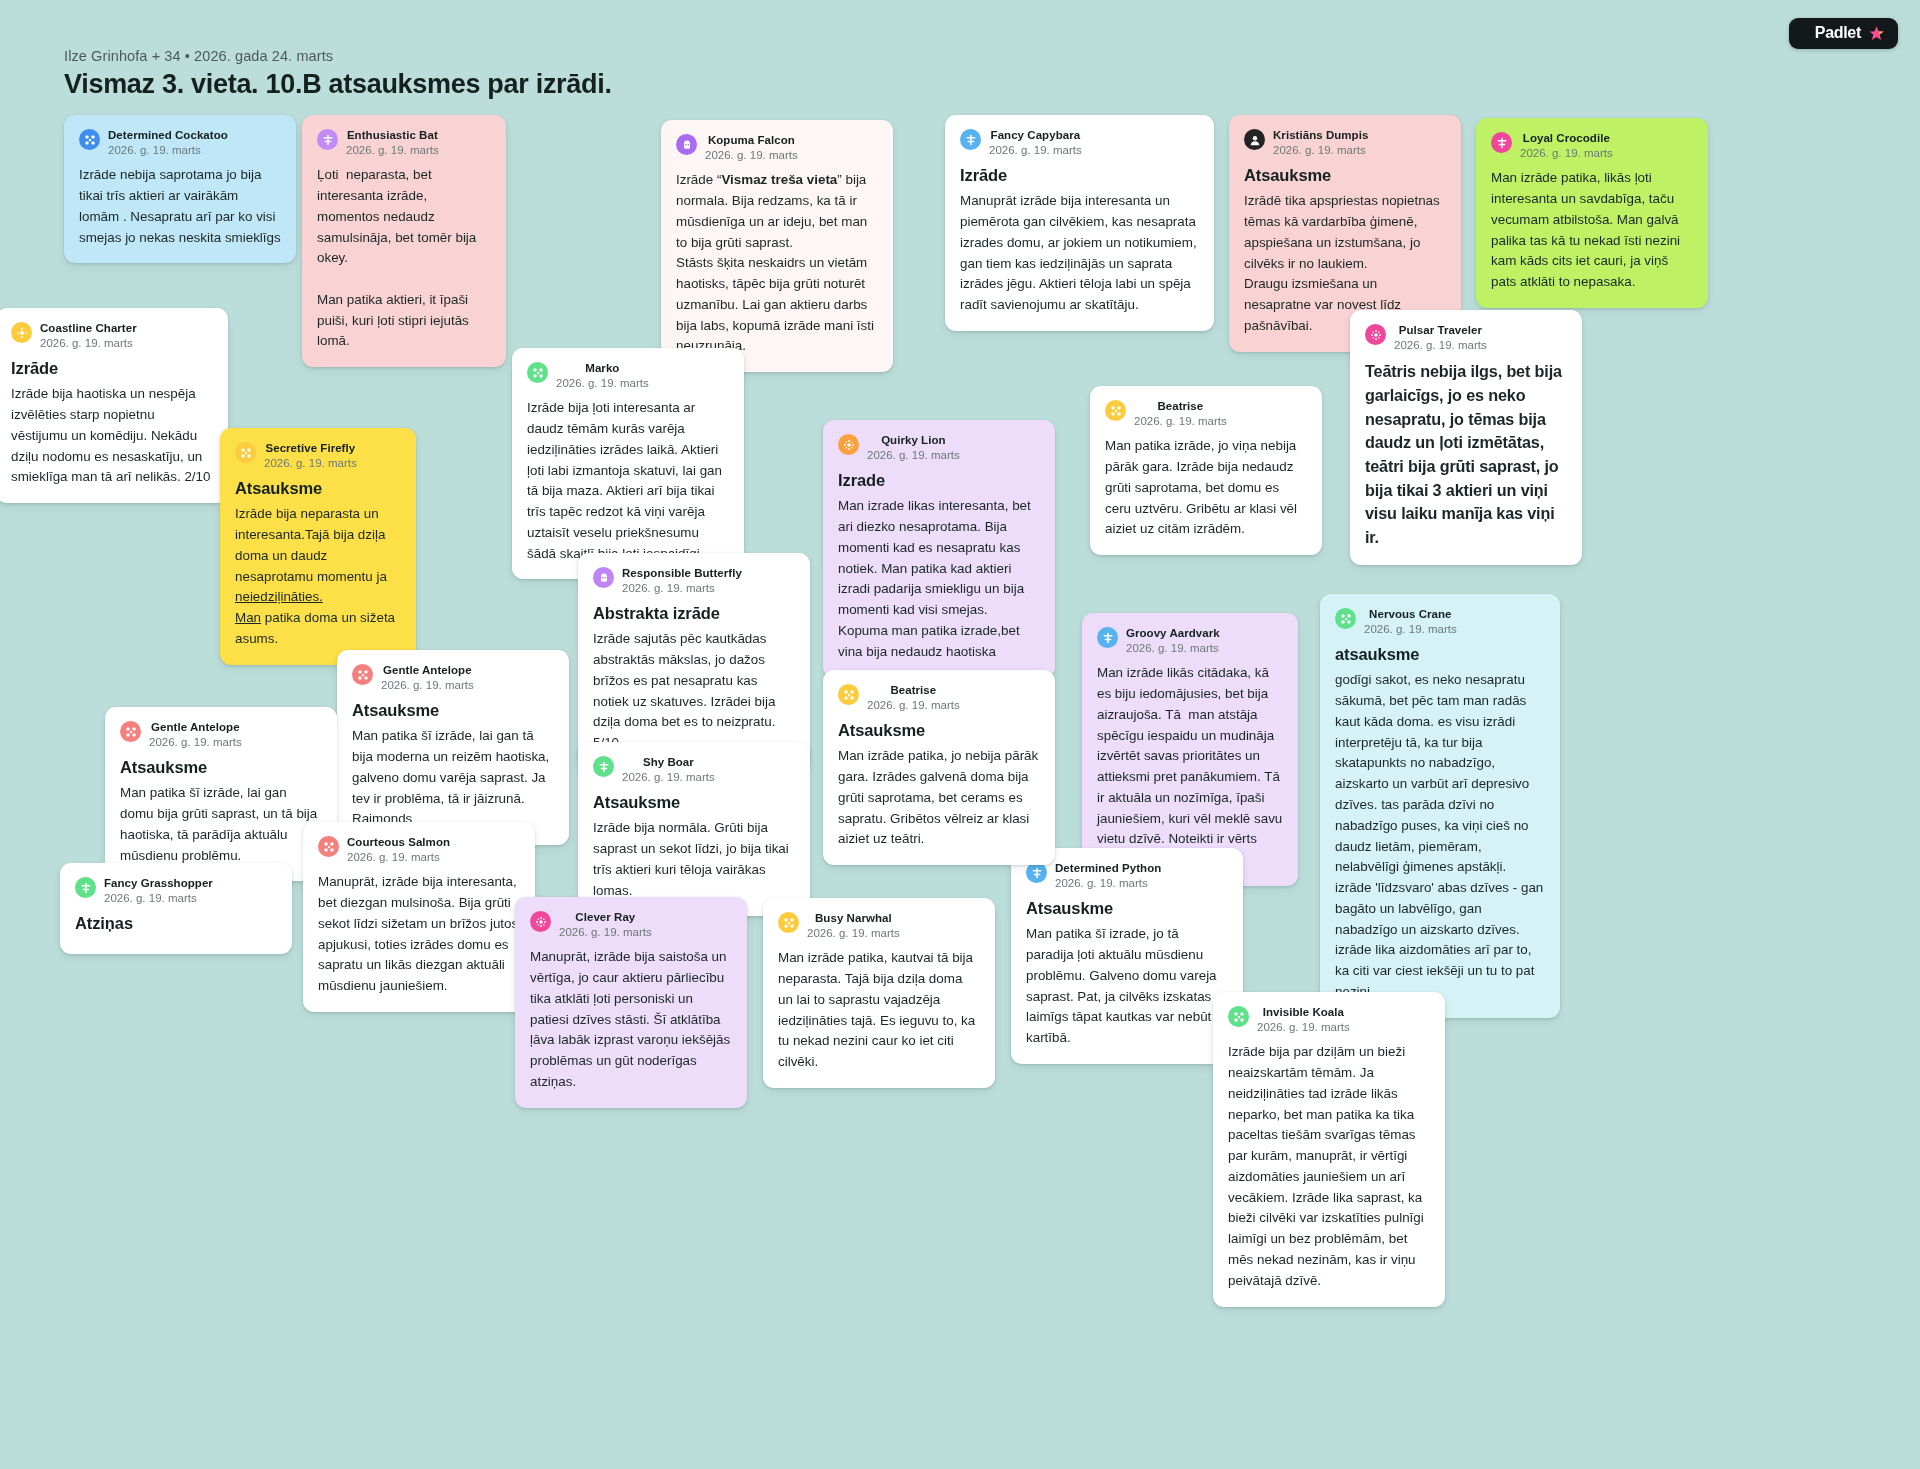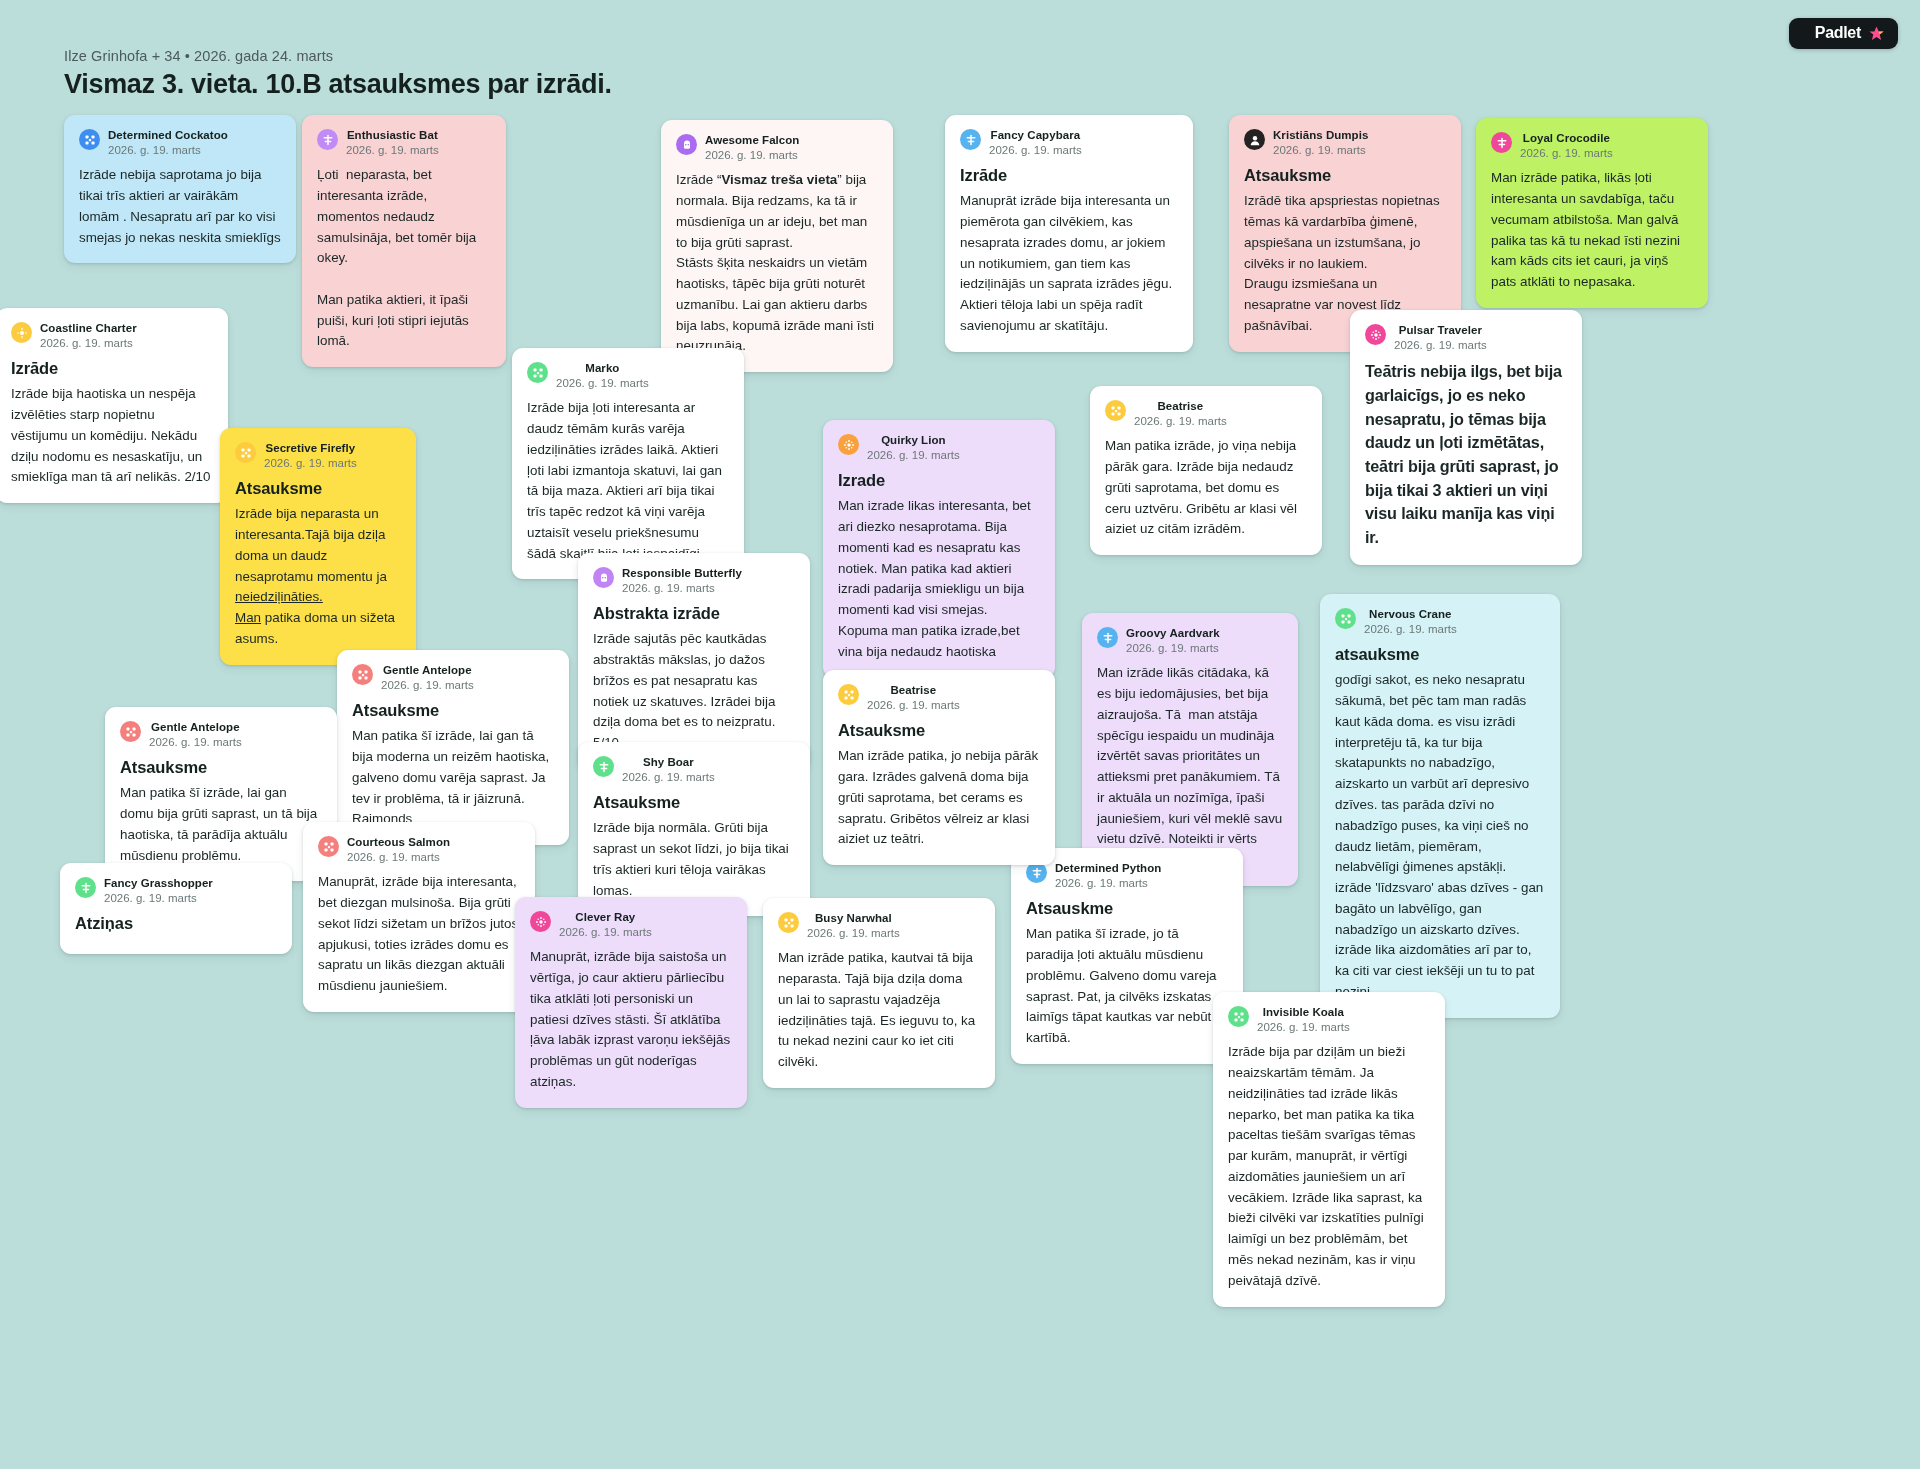--- a/index.html
+++ b/index.html
@@ -122,28 +122,28 @@
       <div class="card" style="left: 661px; top: 120px; width: 232px; background: rgb(253, 246, 244);">
         <div class="card-head">
           <div class="avatar" style="background: rgb(169, 108, 240);">
             <svg viewBox="0 0 16 16">
               <path d="M4 6a4 4 0 0 1 8 0v5a2 2 0 0 1-2 2H6a2 2 0 0 1-2-2Z" fill="#fff"></path>
               <circle cx="6.3" cy="7.6" r="1.05" fill="#a96cf0"></circle>
               <circle cx="9.7" cy="7.6" r="1.05" fill="#a96cf0"></circle>
             </svg>
           </div>
           <div class="meta">
-            <div class="author">Awesome Falcon</div>
+            <div class="author">Kopuma Falcon</div>
             <div class="date">2026. g. 19. marts</div>
           </div>
         </div>
         <div class="body">Izrāde “<b>Vismaz treša vieta</b>” bija normala. Bija redzams, ka tā ir mūsdienīga un ar ideju, bet man to bija grūti saprast.
 Stāsts šķita neskaidrs un vietām haotisks, tāpēc bija grūti noturēt uzmanību. Lai gan aktieru darbs bija labs, kopumā izrāde mani īsti neuzrunāja.</div>
       </div>
-      <div class="card" style="left: 945px; top: 115px; width: 248px; background: rgb(255, 255, 255);">
+      <div class="card" style="left: 945px; top: 115px; width: 269px; background: rgb(255, 255, 255);">
         <div class="card-head">
           <div class="avatar" style="background: rgb(86, 179, 239);">
             <svg viewBox="0 0 16 16">
               <rect x="7" y="1" width="2" height="14" rx="1" fill="#fff"></rect>
               <rect x="2" y="4" width="12" height="2" rx="1" fill="#fff"></rect>
               <rect x="3.5" y="9" width="9" height="2" rx="1" fill="#fff"></rect>
             </svg>
           </div>
           <div class="meta">
             <div class="author">Fancy Capybara</div>

